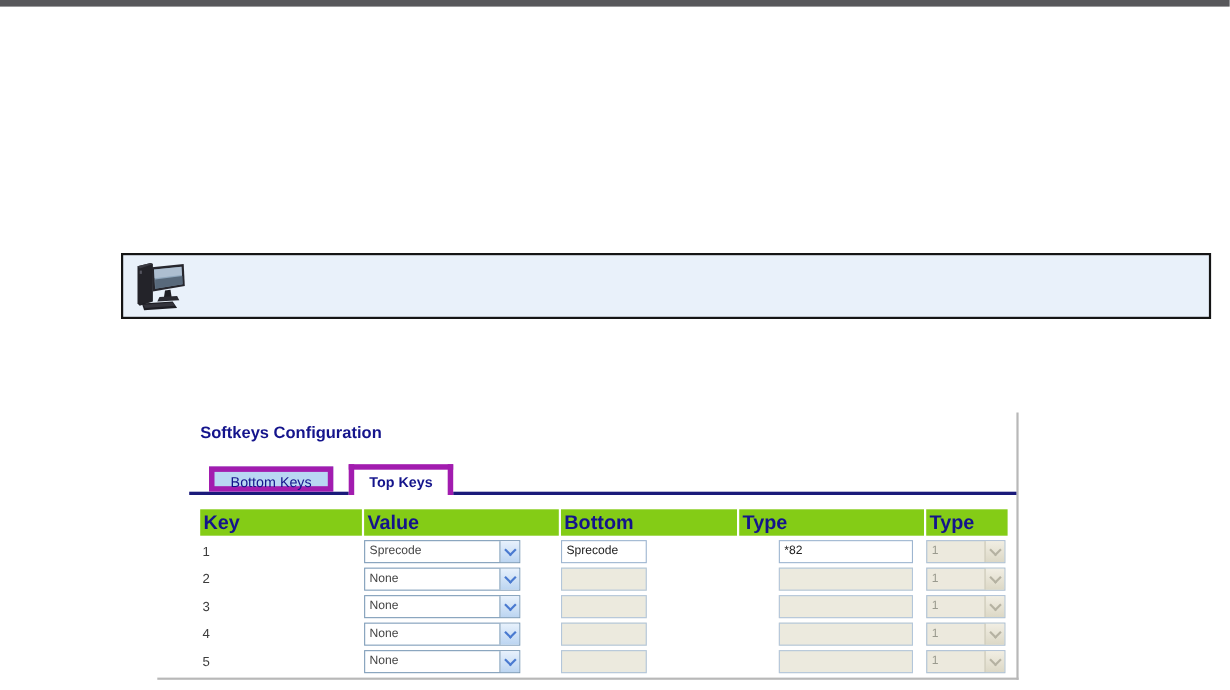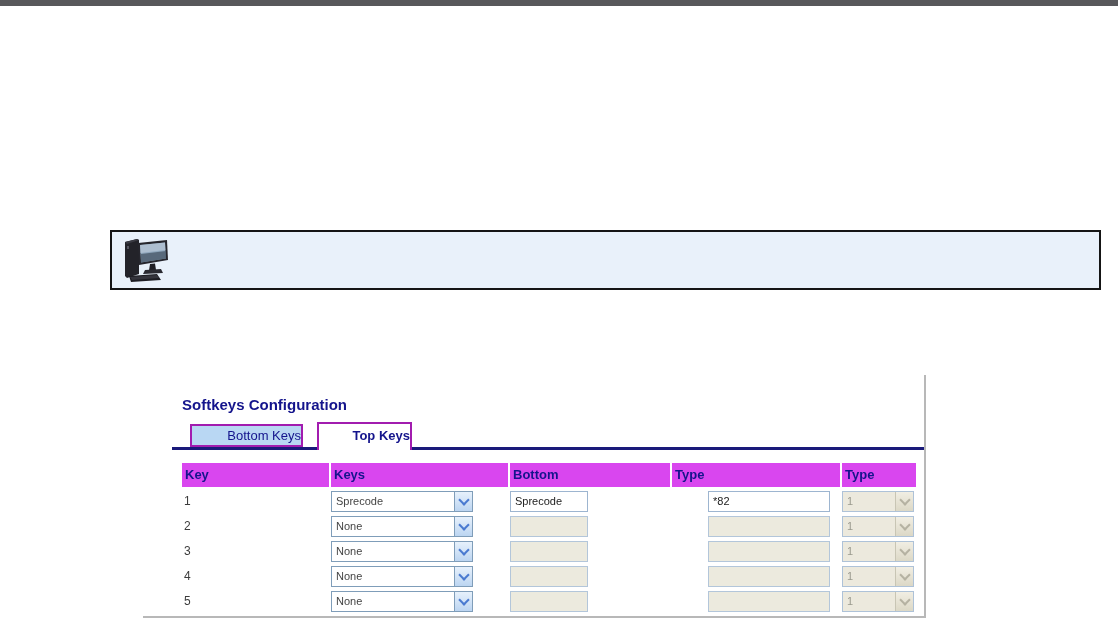--- a/index.html
+++ b/index.html
@@ -10,36 +10,36 @@
   
   .note-box{position:absolute;left:110px;top:230px;width:991px;height:60px;
     background:#e9f1fa;border:2px solid #151515;box-sizing:border-box;
     display:flex;align-items:center;}
   .note-icon{width:56px;height:52px;margin-left:5px;flex:0 0 auto;}
 
   
   .figure{position:absolute;left:143px;top:375px;width:783px;height:243px;
     border-right:2px solid #b8b8b8;border-bottom:2px solid #b8b8b8;box-sizing:border-box;background:#fff;}
 
-  .fig-title{position:absolute;left:39px;top:10px;font-size:15px;font-weight:bold;color:#14148c;margin-top:11px;}
+  .fig-title{position:absolute;left:39px;top:10px;font-size:15px;font-weight:bold;color:#14148c;}
 
   
   .tabstrip{position:absolute;left:0;top:46px;right:0;height:29px;}
   .tab-rule{position:absolute;left:29px;right:0;bottom:0;height:3px;background:#1a1a7a;}
-  .tab{position:absolute;box-sizing:border-box;border:2px solid #a21caf;text-align:right;color:#14148c;}
+  .tab{position:absolute;box-sizing:border-box;border:5px solid #a21caf;text-align:center;color:#14148c;}
   .tab.inactive{left:47px;bottom:3px;width:113px;height:23px;background:#b9d7f3;font-size:13px;line-height:19px;}
   .tab.active{left:174px;bottom:0;width:95px;height:28px;background:#fff;border-bottom:none;
     font-size:13px;font-weight:bold;line-height:24px;z-index:2;margin-top:44px;}
 
   
   .cfg-table{position:absolute;left:39px;top:88px;display:grid;
     grid-template-columns:147px 177px 160px 168px 74px;
     grid-template-rows:24px 22px 22px 22px 22px 22px;
     column-gap:2px;row-gap:3px;}
-  .hcell{background:#d946ef;color:#14148c;font-size:13px;font-weight:bold;
+  .hcell{background:#84cc16;color:#14148c;font-size:18px;font-weight:bold;
     line-height:24px;padding-left:3px;box-sizing:border-box;}
   .cell{display:flex;align-items:center;}
   .keynum{font-size:12px;color:#3c3c3c;padding-left:2px;}
 
   
   .xselect{display:flex;align-items:stretch;height:21px;box-sizing:border-box;
     border:1px solid #7f9db9;background:#fff;width:142px;}
   .xselect .val{flex:1;font-size:11px;color:#454545;padding:3px 0 0 4px;overflow:hidden;white-space:nowrap;}
   .xselect .btn{width:17px;border-left:1px solid #7f9db9;
     background:linear-gradient(#e7f1fc,#bcd5f1);display:flex;align-items:center;justify-content:center;}
@@ -88,21 +88,21 @@
 
   <div class="tabstrip">
     <div class="tab-rule"></div>
     <div class="tab inactive">Bottom Keys</div>
     <div class="tab active">Top Keys</div>
   </div>
 
   <div class="cfg-table">
 
     <div class="hcell">Key</div>
-    <div class="hcell">Keys</div>
+    <div class="hcell">Value</div>
     <div class="hcell">Bottom</div>
     <div class="hcell">Type</div>
     <div class="hcell">Type</div>
 
     <div class="cell">
       <span class="keynum">1</span>
       </div>
     <div class="cell">
       <div class="xselect">
         <span class="val">Sprecode</span>

